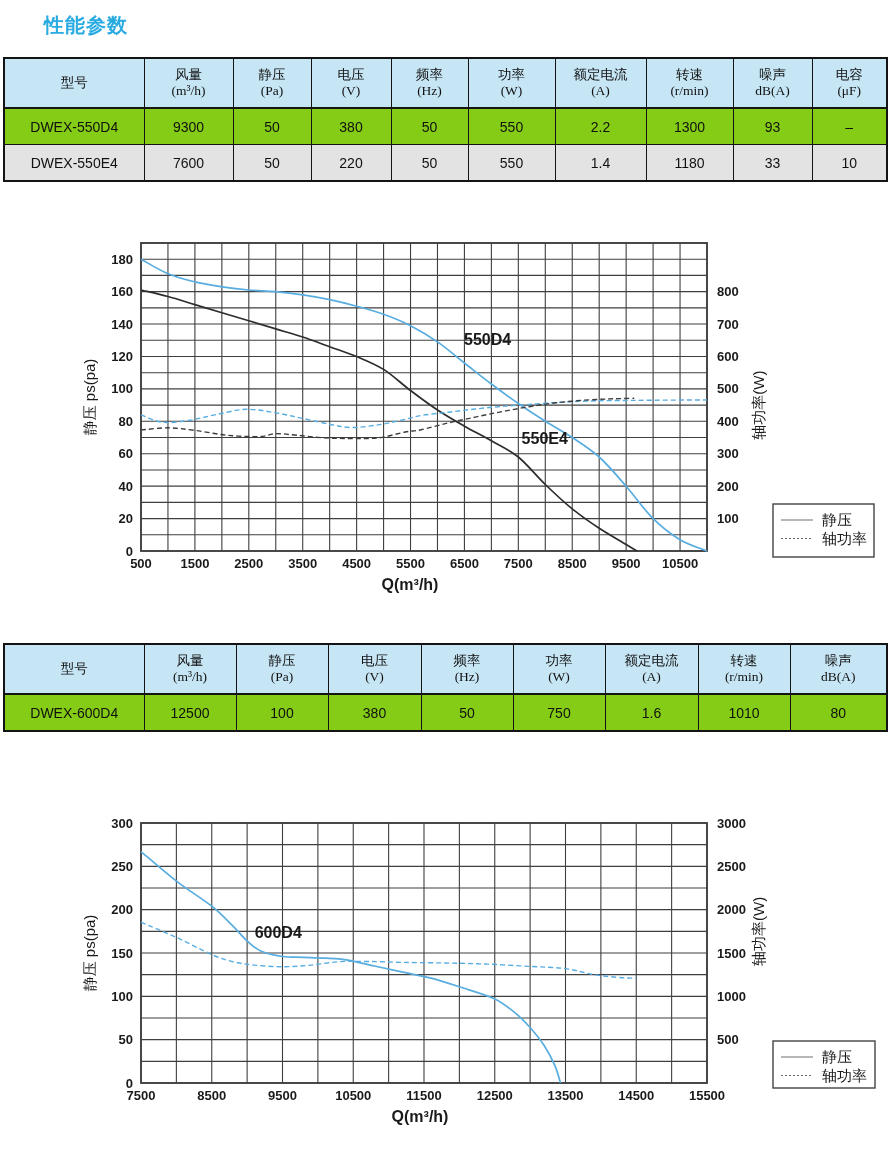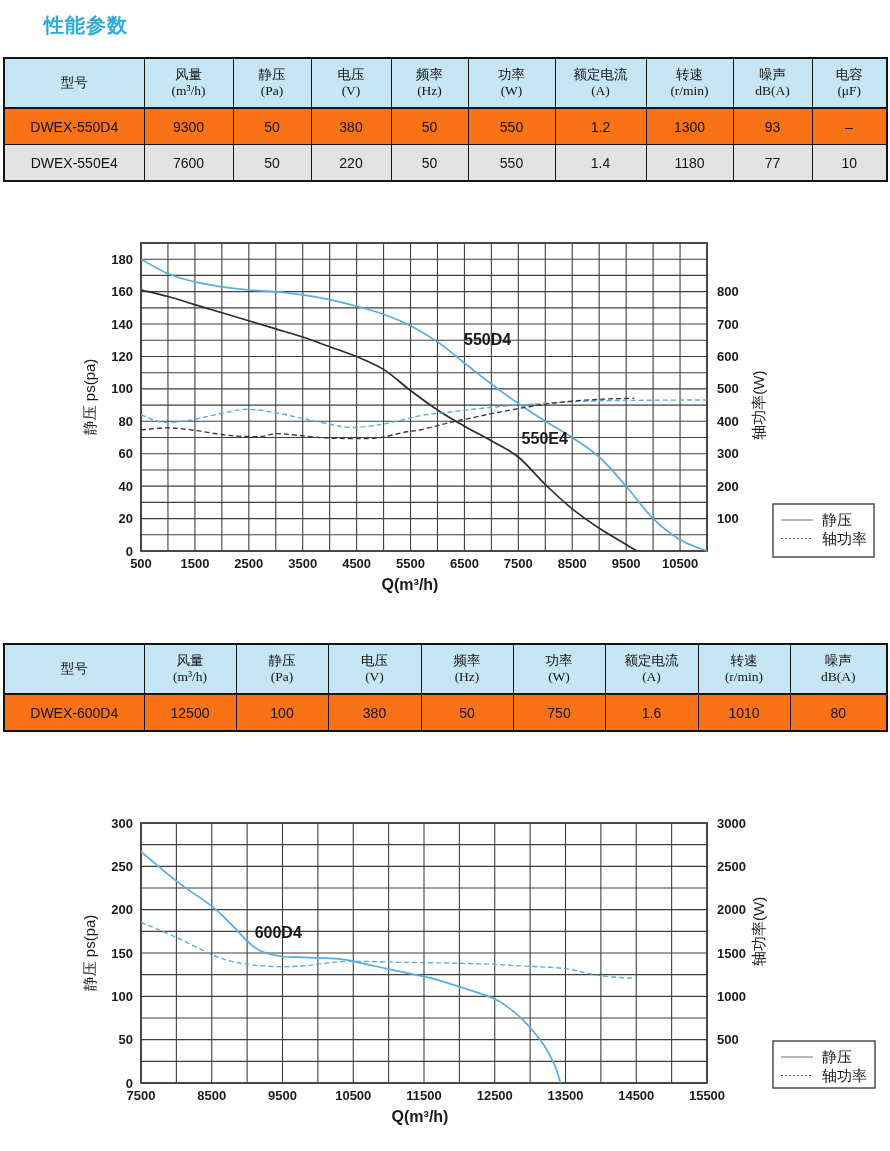--- a/index.html
+++ b/index.html
@@ -7,21 +7,21 @@
           font-family:"Liberation Sans","DejaVu Sans",sans-serif;}
   .page-title{position:absolute;left:4px;top:12px;font-size:20px;font-weight:bold;
               color:#29abe2;letter-spacing:1px;margin-left:40px;}
   .ptable{position:absolute;left:3px;border-collapse:collapse;table-layout:fixed;
           width:883px;border:2px solid #141414;}
   #table1{top:57px;} #table2{top:643px;}
   .ptable th,.ptable td{border:1px solid #141414;text-align:center;vertical-align:middle;
           padding:0;color:#111;}
   .ptable thead th{background:#c7e6f5;height:48px;font-size:13.5px;font-weight:normal;line-height:1.18;}
   .ptable thead{border-bottom:2px solid #141414;font-family:Liberation Serif, serif;}
-  .ptable tbody td{height:35px;font-size:14px;background:#f97316;}
+  .ptable tbody td{height:35px;font-size:14px;background:#84cc16;}
   .ptable tbody tr.alt td{background:#e3e3e3;margin-left:20px;}
   .chart-svg{position:absolute;left:0;}
   #chart1{top:228px;} #chart2{top:795px;}
   svg text{font-family:"Liberation Sans","DejaVu Sans",sans-serif;fill:#1a1a1a;}
   svg .tick{font-size:13px;font-weight:bold;}
   svg .axis-title{font-size:15px;}
   svg .axis-title-x{font-size:16px;font-weight:bold;}
   svg .anno{font-size:16px;font-weight:bold;}
   svg .leg-label{font-size:15px;}
 </style>
@@ -88,35 +88,35 @@
         </tr>
       </thead>
       <tbody>
         <tr>
           <td>DWEX-550D4</td>
           <td>9300</td>
           <td>50</td>
           <td>380</td>
           <td>50</td>
           <td>550</td>
-          <td>1.2</td>
+          <td>2.2</td>
           <td>1300</td>
           <td>93</td>
           <td>–</td>
         </tr>
         <tr class="alt">
           <td>DWEX-550E4</td>
           <td>7600</td>
           <td>50</td>
           <td>220</td>
           <td>50</td>
           <td>550</td>
           <td>1.4</td>
           <td>1180</td>
-          <td>77</td>
+          <td>33</td>
           <td>10</td>
         </tr>
       </tbody>
     </table>
 
   <svg class="chart-svg" id="chart1" width="890" height="382" viewBox="0 0 890 382">
       <defs>
         <clipPath id="plotclip0">
           <rect x="140" y="14" width="568" height="310"></rect>
         </clipPath>

